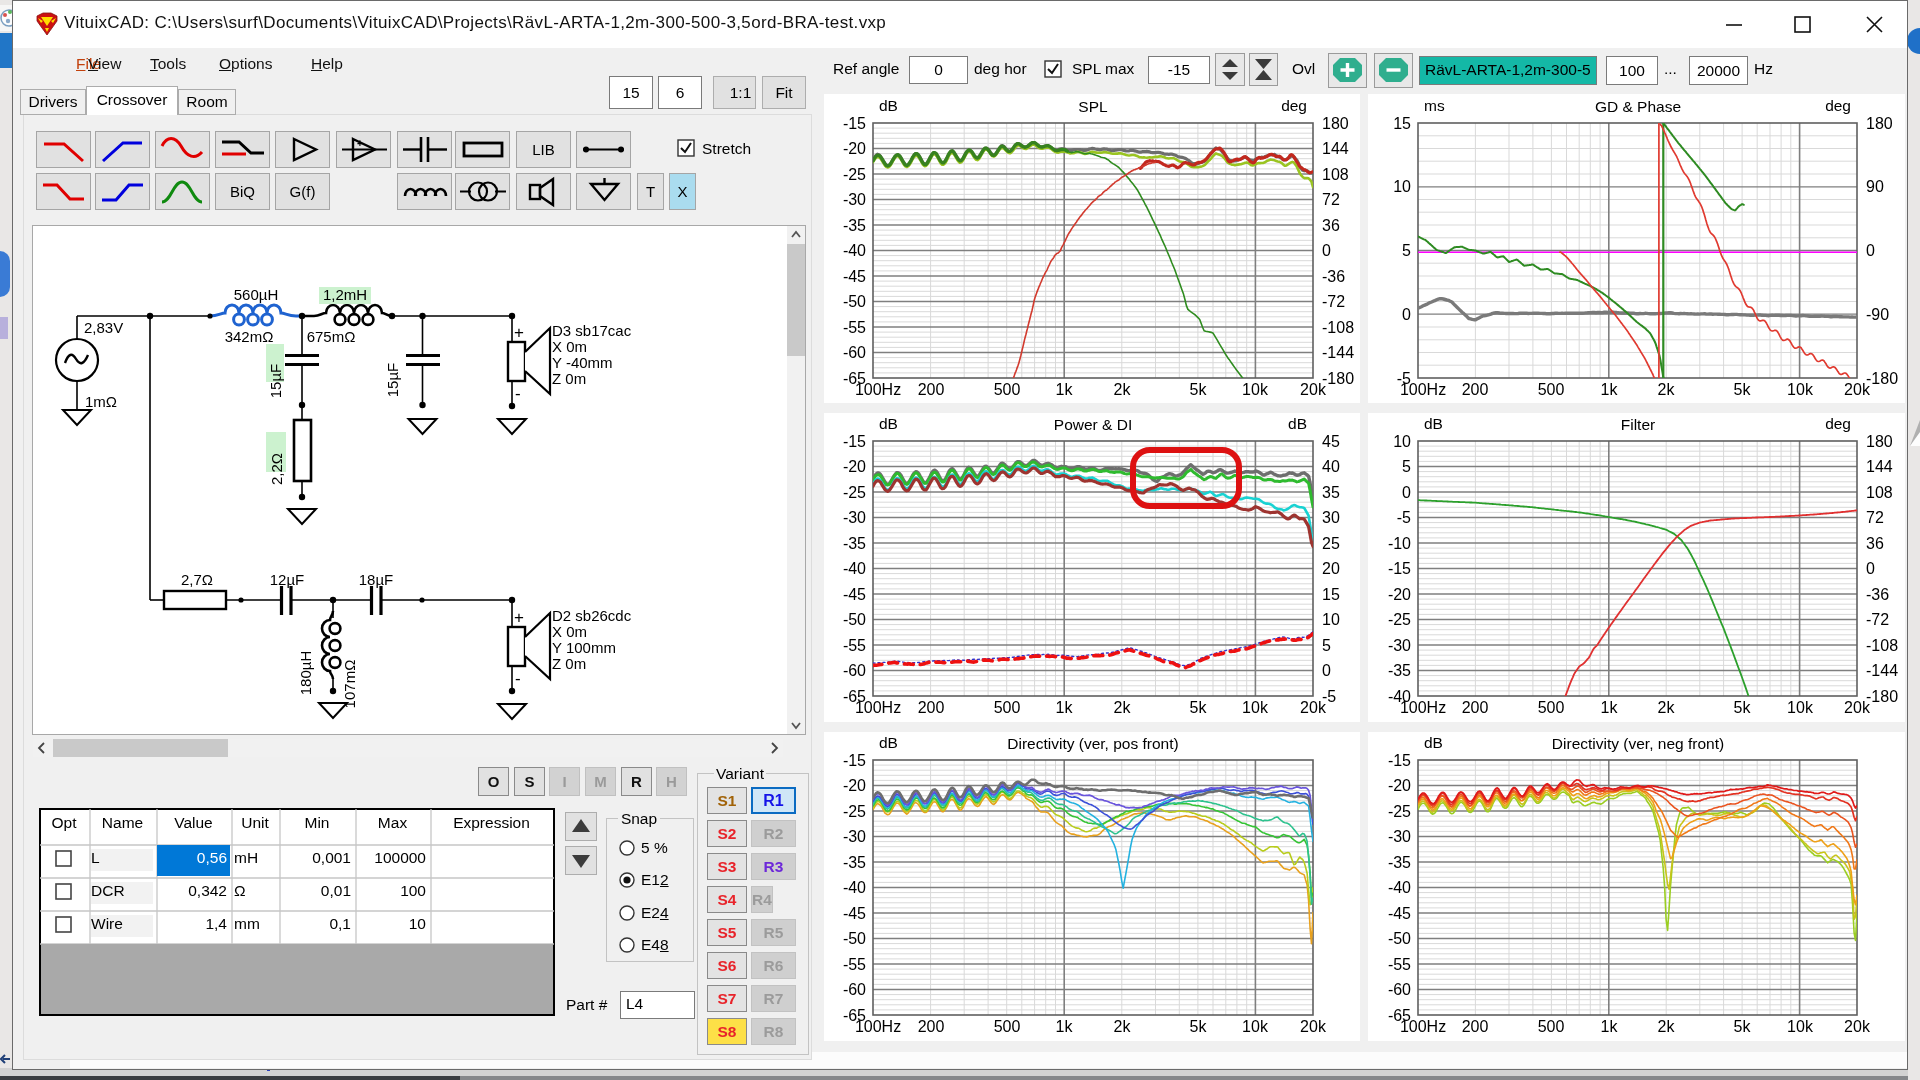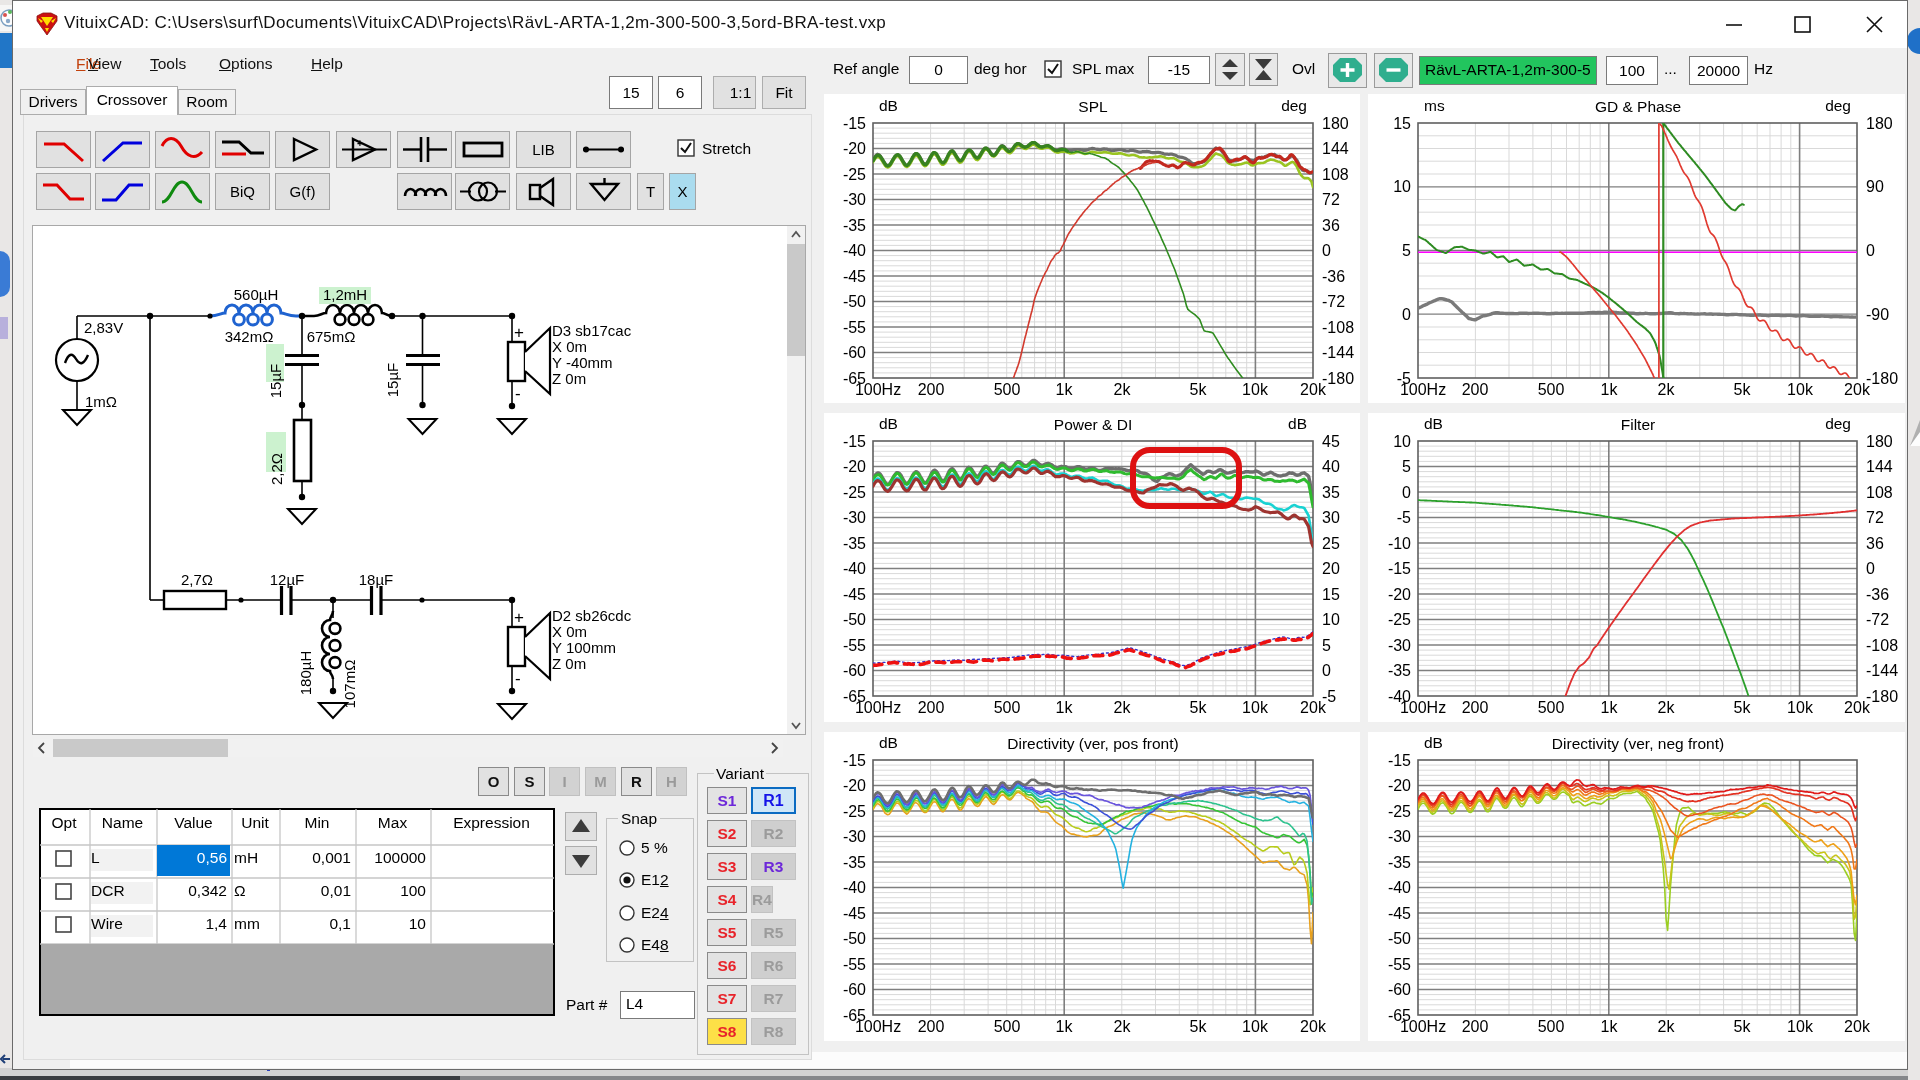--- a/index.html
+++ b/index.html
@@ -335,21 +335,21 @@
   </svg>
 <div style="position:absolute;left:641px;top:904px;width:50px;height:18px;font:15.5px 'Liberation Sans', sans-serif;">E2<span style="text-decoration:underline">4</span></div>
 <svg width="16" height="16" style="position:absolute;left:619px;top:937px">
     <circle cx="8" cy="8" r="7" fill="#fff" stroke="#333" stroke-width="1.4"></circle>
   </svg>
 <div style="position:absolute;left:641px;top:936px;width:50px;height:18px;font:15.5px 'Liberation Sans', sans-serif;">E4<span style="text-decoration:underline">8</span></div>
 <div style="position:absolute;left:566px;top:996px;width:52px;height:18px;font:15.5px 'Liberation Sans', sans-serif;">Part #</div>
 <div style="position:absolute;left:620px;top:991px;width:75px;height:28px;background:#fff;border:1px solid #7a7a7a;box-sizing:border-box;font:15.5px 'Liberation Sans', sans-serif;padding:3px 0 0 5px;">L4</div>
 <div style="position:absolute;left:697px;top:773px;width:112px;height:282px;border:1px solid #c3c3c3;box-sizing:border-box;"></div>
 <div style="position:absolute;left:714px;top:765px;width:52px;height:16px;background:#f0f0f0;font:15.5px 'Liberation Sans', sans-serif;text-align:center;">Variant</div>
-<div style="position:absolute;left:707px;top:787px;width:40px;height:27px;background:#e3e3e3;border:1px solid #8a8a8a;box-sizing:border-box;font:bold 15.5px 'Liberation Sans', sans-serif;color:#6d28d9;text-align:center;line-height:25px;">S1</div>
+<div style="position:absolute;left:707px;top:787px;width:40px;height:27px;background:#e3e3e3;border:1px solid #8a8a8a;box-sizing:border-box;font:bold 15.5px 'Liberation Sans', sans-serif;color:#a16207;text-align:center;line-height:25px;">S1</div>
 <div style="position:absolute;left:751px;top:787px;width:45px;height:27px;background:#cfe6f7;border:2px solid #0b6bc2;box-sizing:border-box;font:bold 16px 'Liberation Sans', sans-serif;color:#1414e8;text-align:center;line-height:23px;">R1</div>
 <div style="position:absolute;left:707px;top:820px;width:40px;height:27px;background:#e3e3e3;border:1px solid #8a8a8a;box-sizing:border-box;font:bold 15.5px 'Liberation Sans', sans-serif;color:#e8232a;text-align:center;line-height:25px;">S2</div>
 <div style="position:absolute;left:751px;top:820px;width:45px;height:27px;background:#cfcfcf;border:1px solid #c2c2c2;box-sizing:border-box;font:bold 15.5px 'Liberation Sans', sans-serif;color:#9b9b9b;text-align:center;line-height:25px;">R2</div>
 <div style="position:absolute;left:707px;top:853px;width:40px;height:27px;background:#e3e3e3;border:1px solid #8a8a8a;box-sizing:border-box;font:bold 15.5px 'Liberation Sans', sans-serif;color:#e8232a;text-align:center;line-height:25px;">S3</div>
 <div style="position:absolute;left:751px;top:853px;width:45px;height:27px;background:#cfcfcf;border:1px solid #c2c2c2;box-sizing:border-box;font:bold 15.5px 'Liberation Sans', sans-serif;color:#6d28d9;text-align:center;line-height:25px;">R3</div>
 <div style="position:absolute;left:707px;top:886px;width:40px;height:27px;background:#e3e3e3;border:1px solid #8a8a8a;box-sizing:border-box;font:bold 15.5px 'Liberation Sans', sans-serif;color:#e8232a;text-align:center;line-height:25px;">S4</div>
 <div style="position:absolute;left:751px;top:886px;width:22px;height:27px;background:#cfcfcf;border:1px solid #c2c2c2;box-sizing:border-box;font:bold 15.5px 'Liberation Sans', sans-serif;color:#9b9b9b;text-align:center;line-height:25px;">R4</div>
 <div style="position:absolute;left:707px;top:919px;width:40px;height:27px;background:#e3e3e3;border:1px solid #8a8a8a;box-sizing:border-box;font:bold 15.5px 'Liberation Sans', sans-serif;color:#e8232a;text-align:center;line-height:25px;">S5</div>
 <div style="position:absolute;left:751px;top:919px;width:45px;height:27px;background:#cfcfcf;border:1px solid #c2c2c2;box-sizing:border-box;font:bold 15.5px 'Liberation Sans', sans-serif;color:#9b9b9b;text-align:center;line-height:25px;">R5</div>
 <div style="position:absolute;left:707px;top:952px;width:40px;height:27px;background:#e3e3e3;border:1px solid #8a8a8a;box-sizing:border-box;font:bold 15.5px 'Liberation Sans', sans-serif;color:#e8232a;text-align:center;line-height:25px;">S6</div>
@@ -381,21 +381,21 @@
 <div style="position:absolute;left:1328px;top:53px;width:39px;height:35px;background:#e8e8e8;border:1px solid #9a9a9a;box-sizing:border-box;"></div>
 <svg width="39" height="35" style="position:absolute;left:1328px;top:53px">
     <path d="M 12,5 L 27,5 L 34,12 L 34,22 L 27,29 L 12,29 L 5,22 L 5,12 Z" fill="#2fae8e"></path>
     <path d="M 19.5,10 L 19.5,24 M 12.5,17 L 26.5,17" stroke="#fff" stroke-width="3.4"></path>
   </svg>
 <div style="position:absolute;left:1374px;top:53px;width:39px;height:35px;background:#e8e8e8;border:1px solid #9a9a9a;box-sizing:border-box;"></div>
 <svg width="39" height="35" style="position:absolute;left:1374px;top:53px">
     <path d="M 12,5 L 27,5 L 34,12 L 34,22 L 27,29 L 12,29 L 5,22 L 5,12 Z" fill="#2fae8e"></path>
     <path d="M 12.5,17 L 26.5,17" stroke="#fff" stroke-width="3.4"></path>
   </svg>
-<div style="position:absolute;left:1419px;top:56px;width:178px;height:29px;background:#22c55e;border:1px solid #7a7a7a;box-sizing:border-box;font:15.5px 'Liberation Sans', sans-serif;padding:4px 0 0 5px;white-space:nowrap;overflow:hidden;">RävL-ARTA-1,2m-300-5</div>
+<div style="position:absolute;left:1419px;top:56px;width:178px;height:29px;background:#14b8a6;border:1px solid #7a7a7a;box-sizing:border-box;font:15.5px 'Liberation Sans', sans-serif;padding:4px 0 0 5px;white-space:nowrap;overflow:hidden;">RävL-ARTA-1,2m-300-5</div>
 <div style="position:absolute;left:1606px;top:56px;width:52px;height:29px;background:#fff;border:1px solid #7a7a7a;box-sizing:border-box;font:15.5px 'Liberation Sans', sans-serif;text-align:center;line-height:27px;">100</div>
 <div style="position:absolute;left:1664px;top:60px;width:16px;height:18px;font:15.5px 'Liberation Sans', sans-serif;">...</div>
 <div style="position:absolute;left:1689px;top:56px;width:59px;height:29px;background:#fff;border:1px solid #7a7a7a;box-sizing:border-box;font:15.5px 'Liberation Sans', sans-serif;text-align:center;line-height:27px;">20000</div>
 <div style="position:absolute;left:1754px;top:60px;width:28px;height:18px;font:15.5px 'Liberation Sans', sans-serif;">Hz</div>
 <div style="position:absolute;left:824px;top:94px;width:536px;height:309px;background:#ffffff;"></div>
 <div style="position:absolute;left:1368px;top:94px;width:537px;height:309px;background:#ffffff;"></div>
 <div style="position:absolute;left:824px;top:413px;width:536px;height:309px;background:#ffffff;"></div>
 <div style="position:absolute;left:1368px;top:413px;width:537px;height:309px;background:#ffffff;"></div>
 <div style="position:absolute;left:824px;top:732px;width:536px;height:309px;background:#ffffff;"></div>
 <div style="position:absolute;left:1368px;top:732px;width:537px;height:309px;background:#ffffff;"></div>

